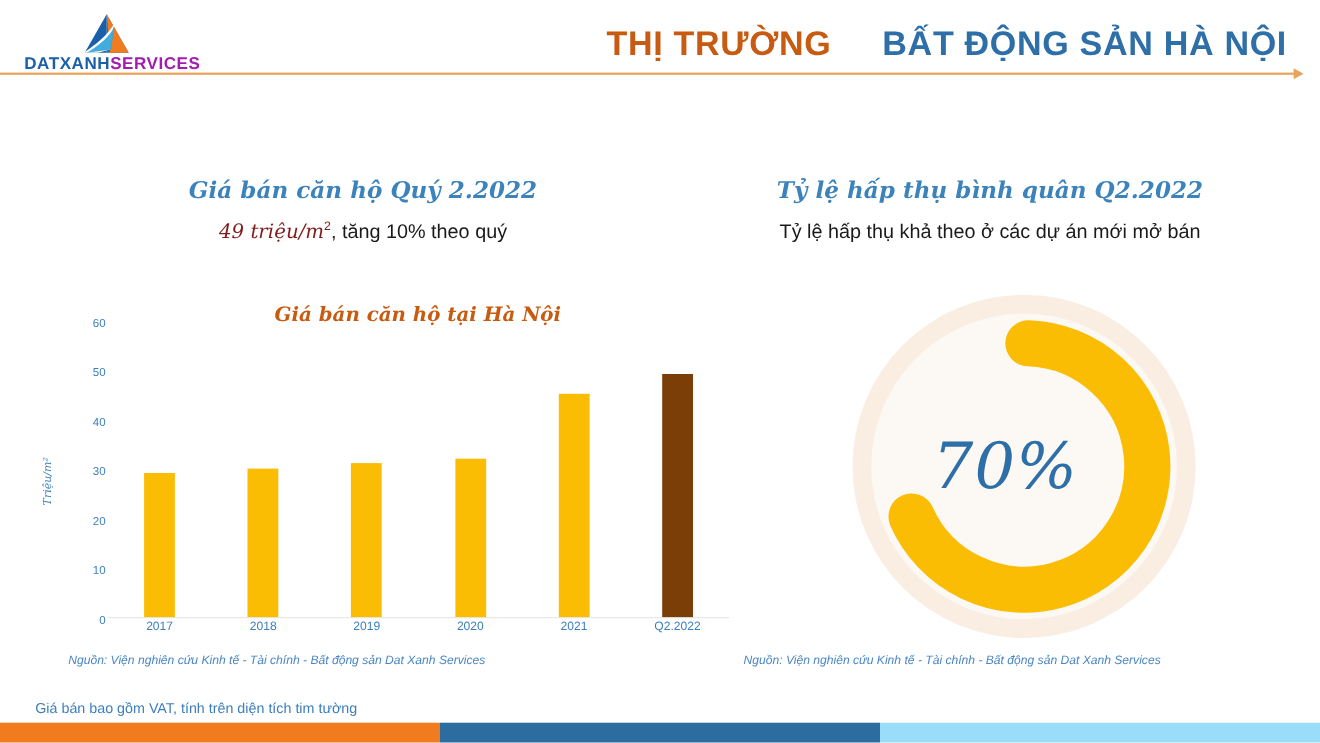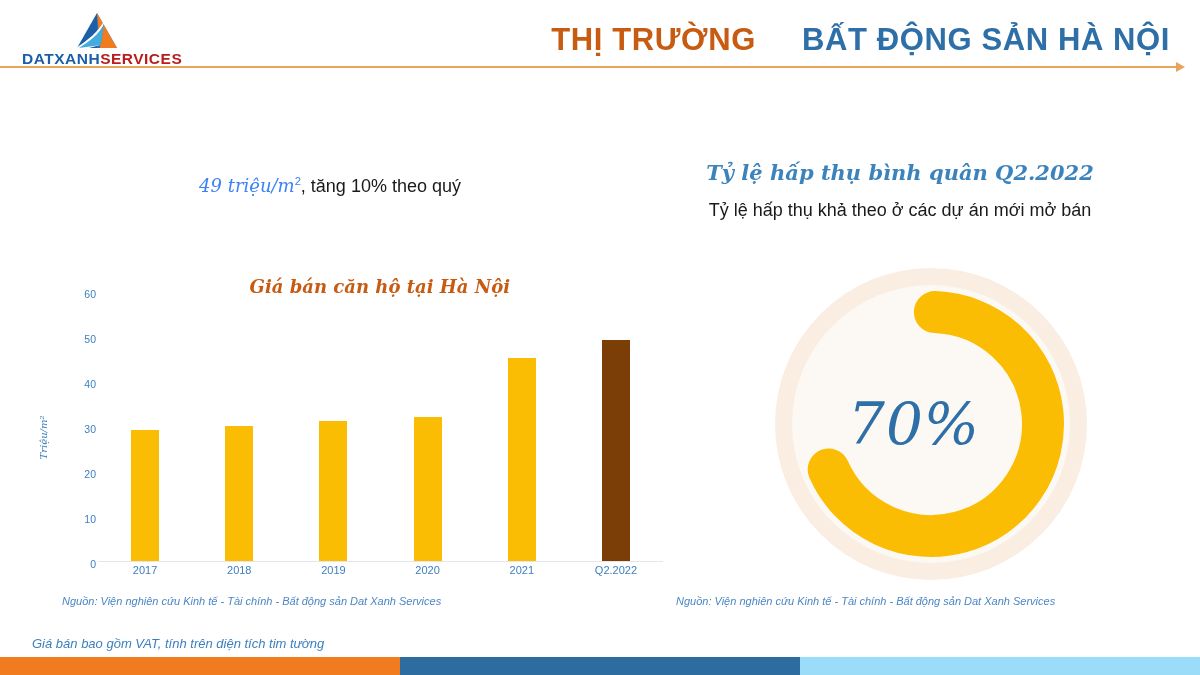--- a/index.html
+++ b/index.html
@@ -10,21 +10,21 @@
     overflow:hidden;position:relative;
   }
   .slide{position:absolute;inset:0;}
 
   
   .logo-wrap{position:absolute;left:22px;top:12px;width:160px;height:56px;}
   .logo-mark{position:absolute;left:48px;top:0;width:54px;height:38px;}
   .logo-text{position:absolute;left:0;top:38px;width:165px;
     font-size:15.5px;font-weight:bold;letter-spacing:.5px;white-space:nowrap;}
   .logo-text .dx{color:#1B5FA8;}
-  .logo-text .sv{color:#b91c1c;margin-top:28px;}
+  .logo-text .sv{color:#a21caf;margin-top:28px;}
 
   .header-title{
     position:absolute;right:30px;top:22px;
     font-size:31px;font-weight:bold;letter-spacing:.6px;
     white-space:nowrap;text-align:right;
   }
   .header-title .t-orange{color:#C75B12;}
   .header-title .t-blue{color:#2E6FA7;margin-left:37px;}
 
   .header-rule{
@@ -46,21 +46,21 @@
 
   
   .col-head{position:absolute;text-align:center;}
   .col-head .script{
     font-family:"DejaVu Serif", serif;font-style:italic;font-weight:bold;
     font-size:21px;color:#3C83BC;white-space:nowrap;
   }
   .col-head .sub{
     margin-top:15px;font-size:18px;color:#1a1a1a;white-space:nowrap;
   }
-  .col-head .sub .hl{color:#3b82f6;font-weight:normal;}
+  .col-head .sub .hl{color:#7f1d1d;font-weight:normal;}
   .col-head .sub .hl .num{font-family:"DejaVu Serif", serif;font-style:italic;}
   sup{font-size:.62em;vertical-align:super;}
 
   #left-col-head{left:70px;top:160px;width:520px;}
   #right-col-head{left:620px;top:160px;width:560px;}
 
   
   .chart-panel{position:absolute;left:40px;top:272px;width:630px;height:320px;}
   .chart-title{
     position:absolute;left:140px;top:4px;width:330px;text-align:right;
@@ -109,21 +109,21 @@
 
   
   .source{
     position:absolute;font-family:"Liberation Sans", sans-serif;
     font-style:italic;font-size:11px;color:#4A86C5;white-space:nowrap;
   }
   #source-left{left:62px;top:595px;}
   #source-right{left:676px;top:595px;}
   #note-vat{
     position:absolute;left:32px;top:636px;
-    font-style:italic;font-size:13px;color:#3C7FBE;white-space:nowrap;
+    font-size:13px;color:#3C7FBE;white-space:nowrap;
   }
 
   
   .footer{position:absolute;left:0;bottom:0;width:1200px;height:18px;display:flex;}
   .fseg{height:100%;}
 </style>
 </head>
 <body>
 
 <div class="slide">
@@ -143,20 +143,21 @@
 
   <div class="header-title">
     <span class="t-orange">THỊ TRƯỜNG</span>
     <span class="t-blue">BẤT ĐỘNG SẢN HÀ NỘI</span>
   </div>
   <div class="header-rule"></div>
   <div class="header-arrow"></div>
 
 
   <div class="col-head" id="left-col-head">
+    <div class="script">Giá bán căn hộ Quý 2.2022</div>
     <div class="sub">
       <span class="hl"><span class="num">49 triệu/m</span><sup>2</sup></span><span>, tăng 10% theo quý</span>
     </div>
   </div>
 
   <div class="col-head" id="right-col-head">
     <div class="script">Tỷ lệ hấp thụ bình quân Q2.2022</div>
     <div class="sub">Tỷ lệ hấp thụ khả theo ở các dự án mới mở bán</div>
   </div>
 

